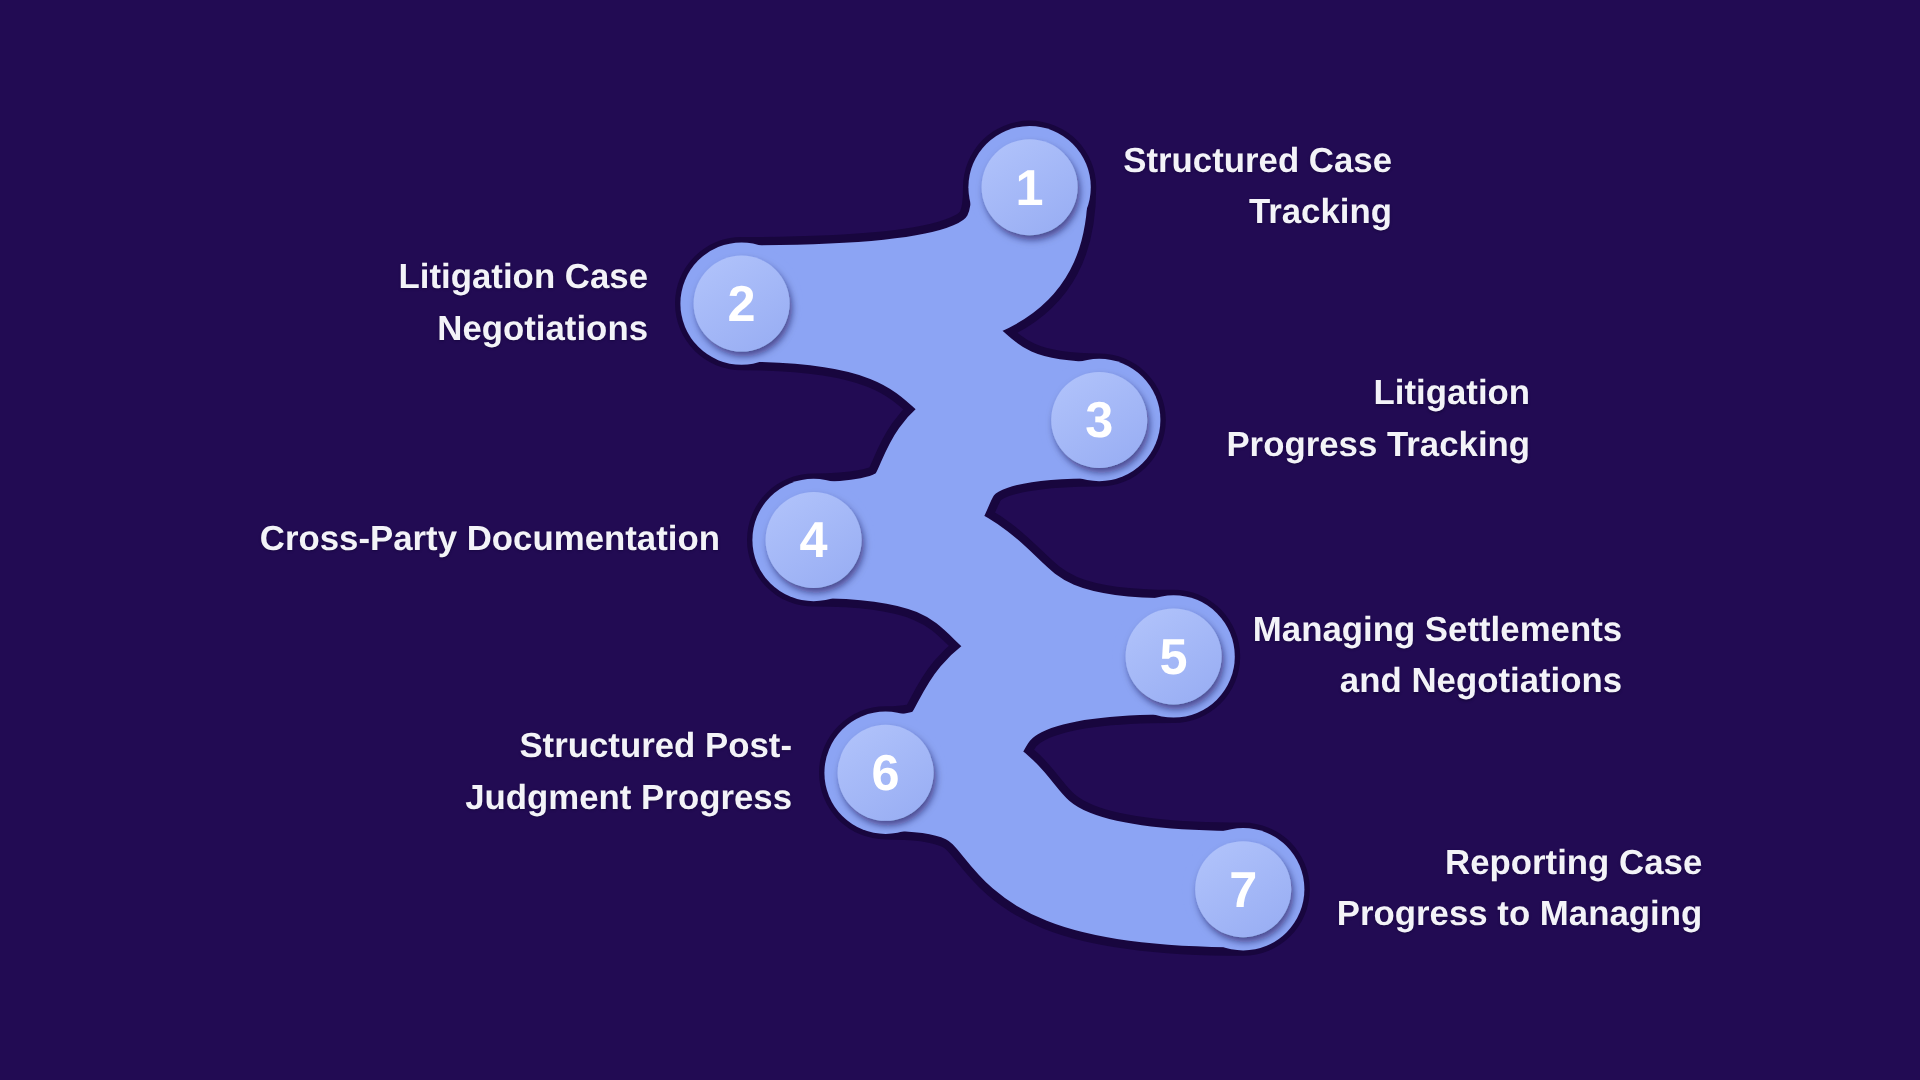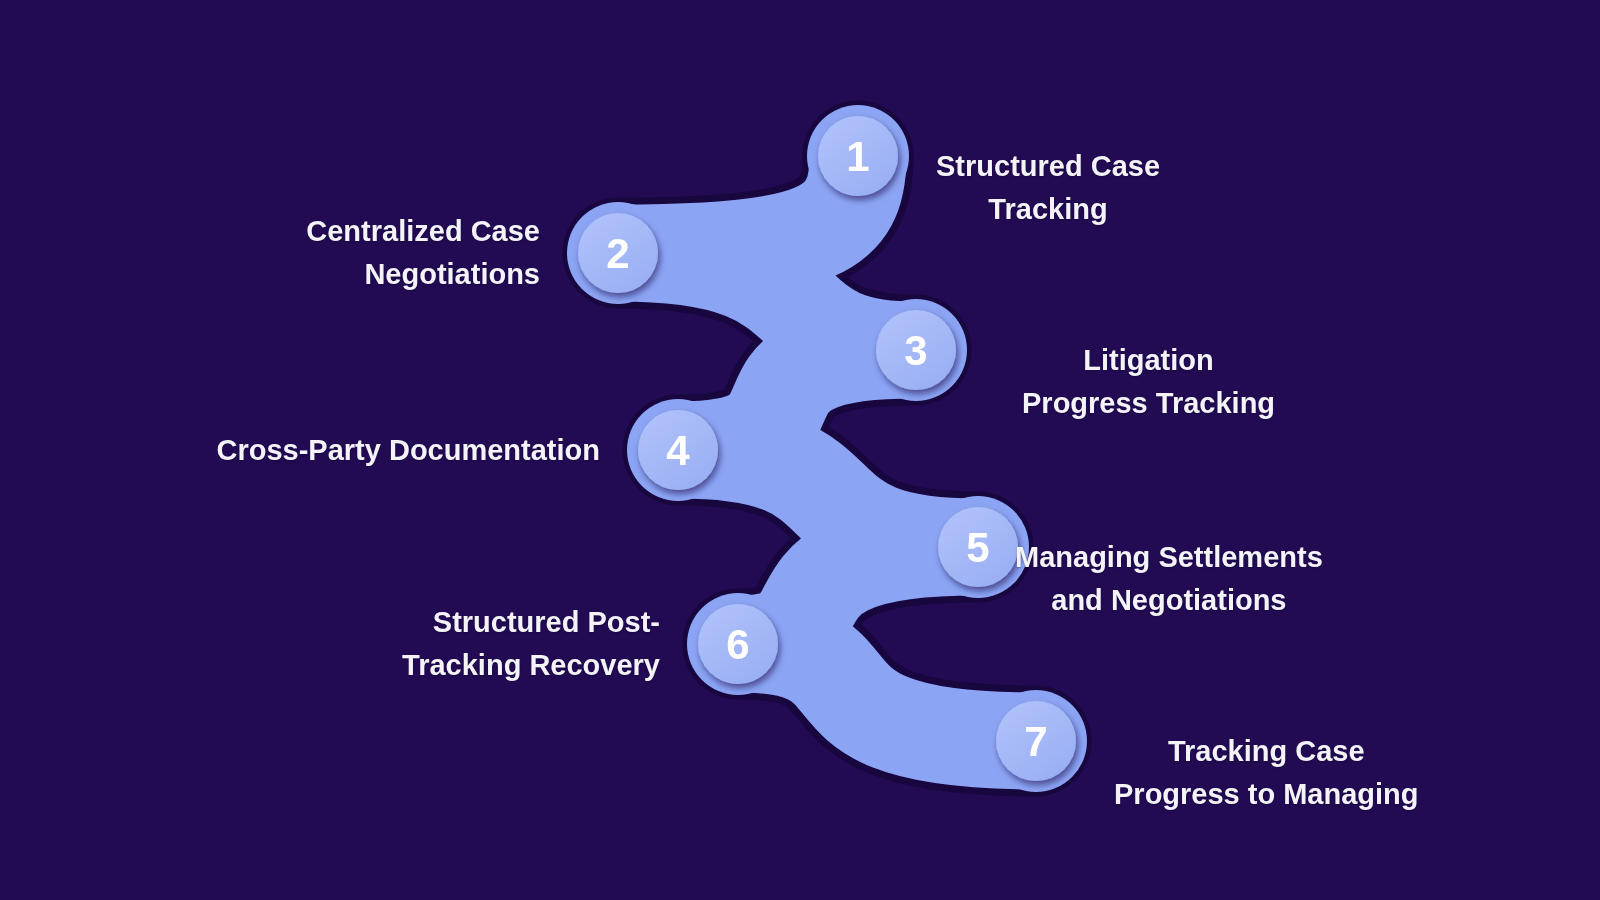--- a/index.html
+++ b/index.html
@@ -26,21 +26,21 @@
     text-anchor:middle;dominant-baseline:central;
   }
   .stop-top{stop-color:var(--node-top);}
   .stop-bottom{stop-color:var(--node-bottom);}
   .label{
     position:absolute;transform:translateY(-50%);
     color:var(--label-text);font-size:29px;font-weight:bold;
     line-height:43px;white-space:nowrap;
     text-shadow:0 1px 2px rgba(10,4,35,0.35);
   }
-  .label.right{text-align:center;margin-top:32px;}
+  .label.right{text-align:right;}
   .label.left{text-align:right;}
 </style>
 </head>
 <body>
 
 <div class="canvas">
 
   <svg class="snake" viewBox="0 0 1600 900">
     <defs>
       <linearGradient id="nodeGrad" x1="0" y1="0" x2="0.7" y2="1">
@@ -91,41 +91,41 @@
       <text class="num" x="1036" y="741">7</text>
     </g>
   </svg>
 
   <div class="label right" style="left:936px;top:156px">
     <div>Structured Case</div>
     <div>Tracking</div>
   </div>
 
   <div class="label left" style="right:1060px;top:253px">
-    <div>Centralized Case</div>
+    <div>Litigation Case</div>
     <div>Negotiations</div>
   </div>
 
   <div class="label right" style="left:1022px;top:350px">
     <div>Litigation</div>
     <div>Progress Tracking</div>
   </div>
 
   <div class="label left" style="right:1000px;top:450px">
     <div>Cross-Party Documentation</div>
   </div>
 
-  <div class="label right" style="left:1015px;top:547px">
+  <div class="label right" style="left:1044px;top:547px">
     <div>Managing Settlements</div>
     <div>and Negotiations</div>
   </div>
 
   <div class="label left" style="right:940px;top:644px">
     <div>Structured Post-</div>
-    <div>Tracking Recovery</div>
+    <div>Judgment Progress</div>
   </div>
 
   <div class="label right" style="left:1114px;top:741px">
-    <div>Tracking Case</div>
+    <div>Reporting Case</div>
     <div>Progress to Managing</div>
   </div>
 
 </div>
 
 </body></html>

